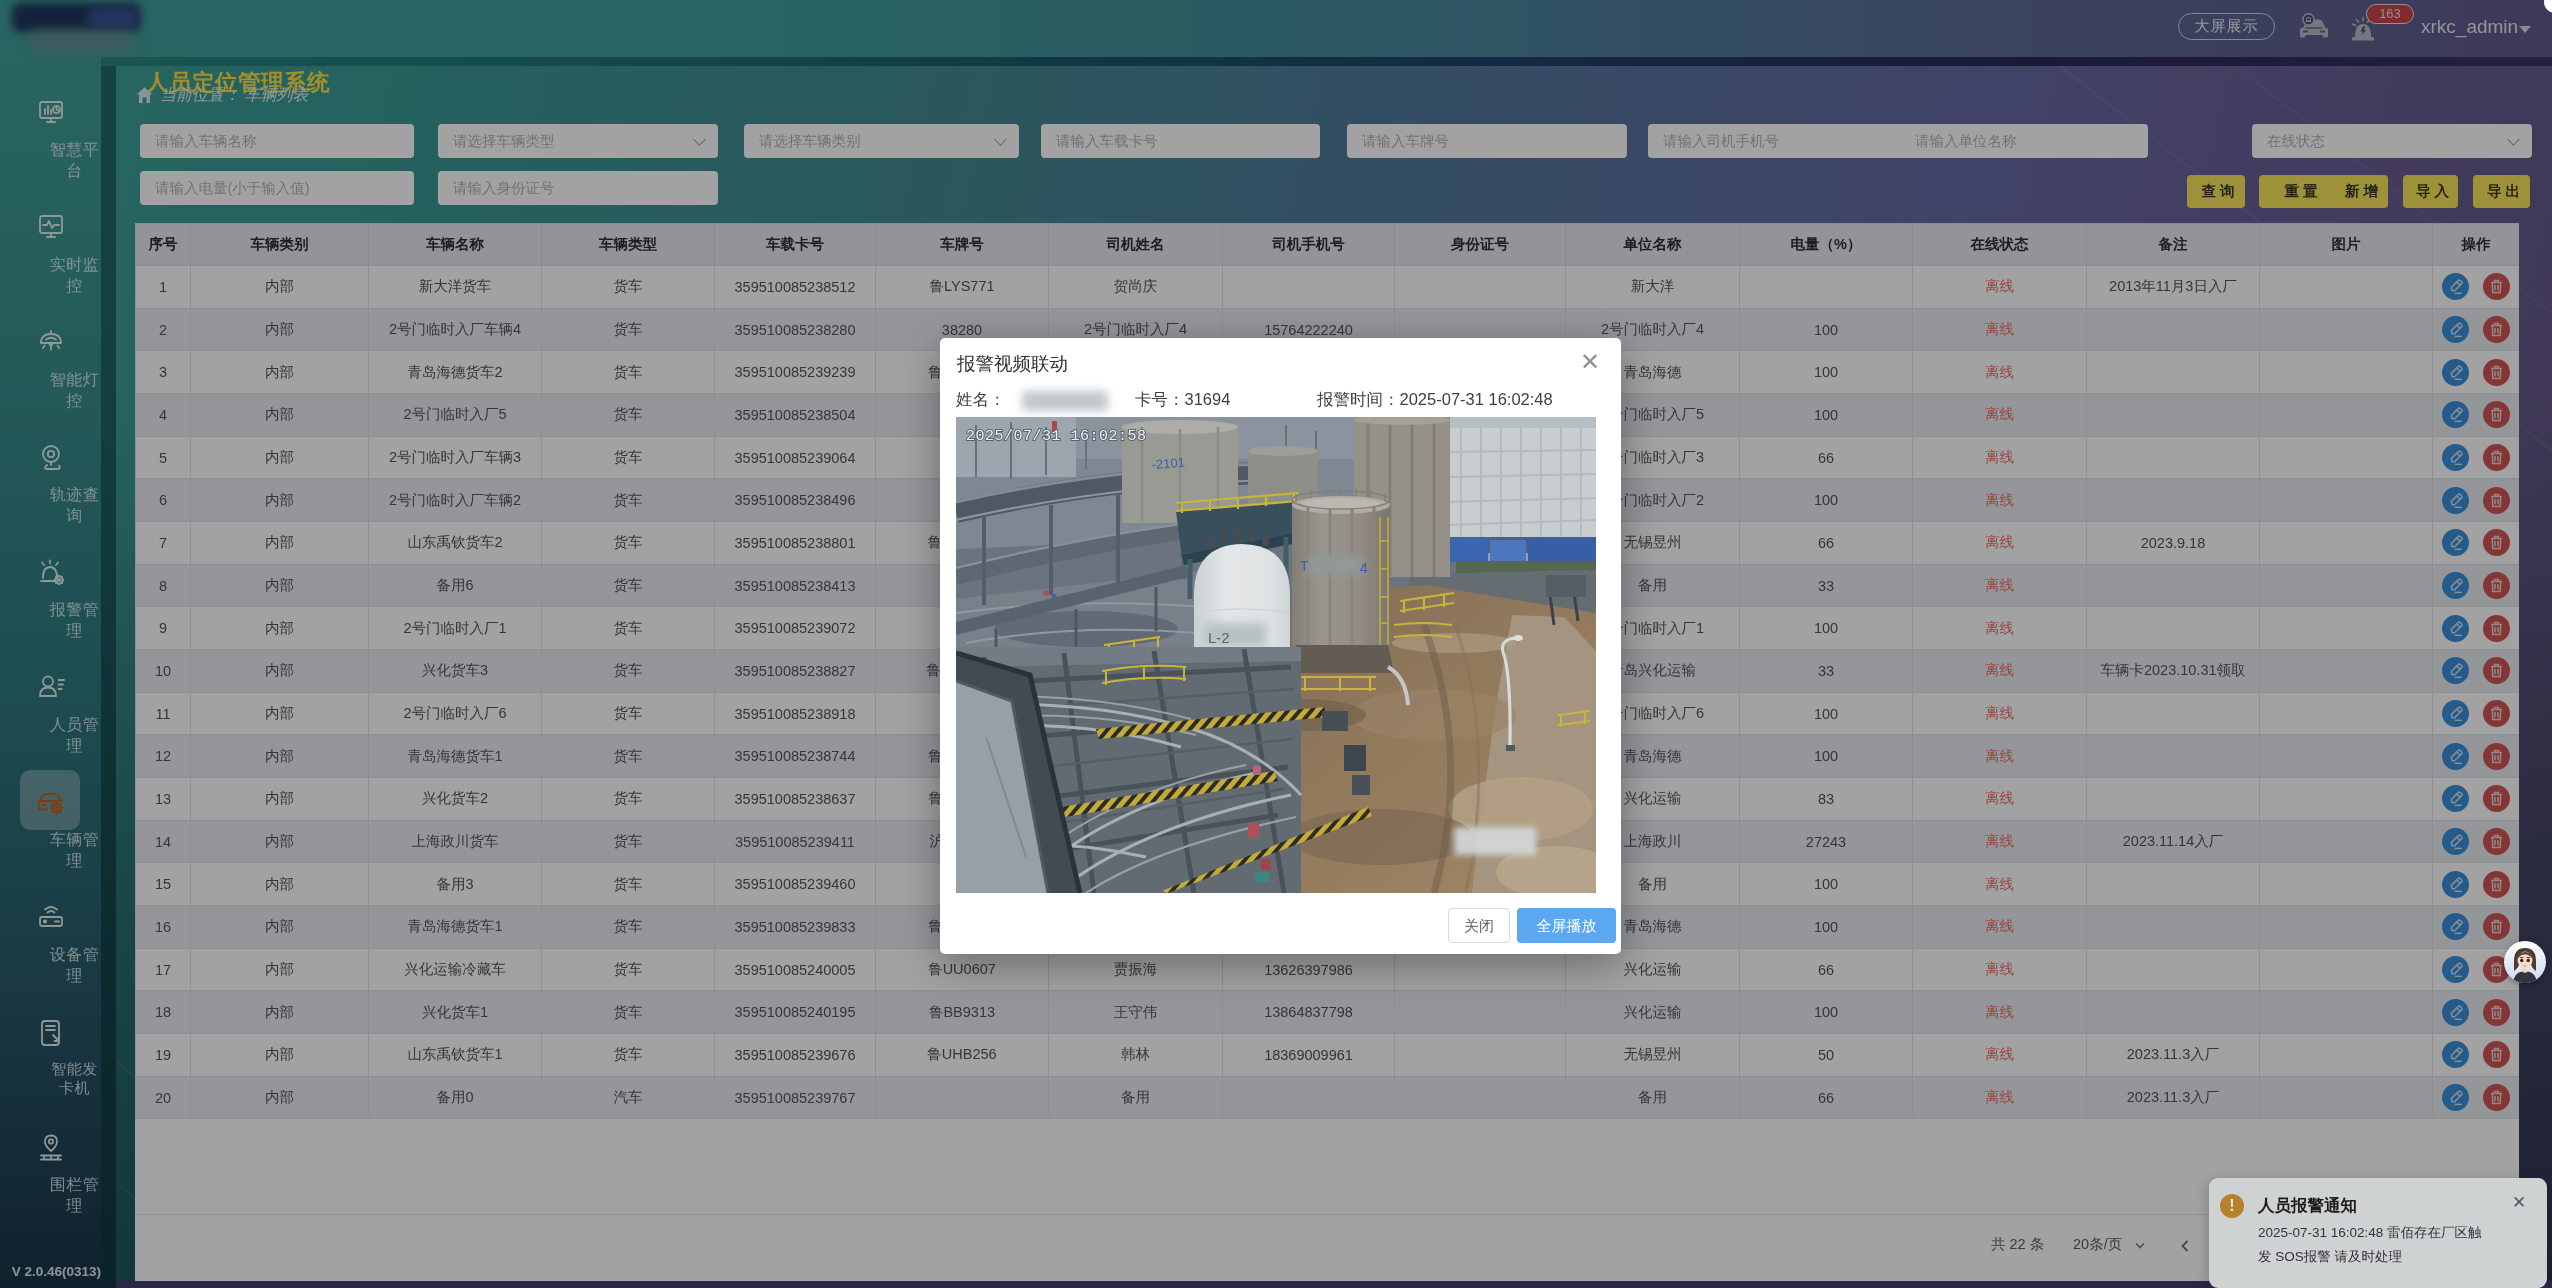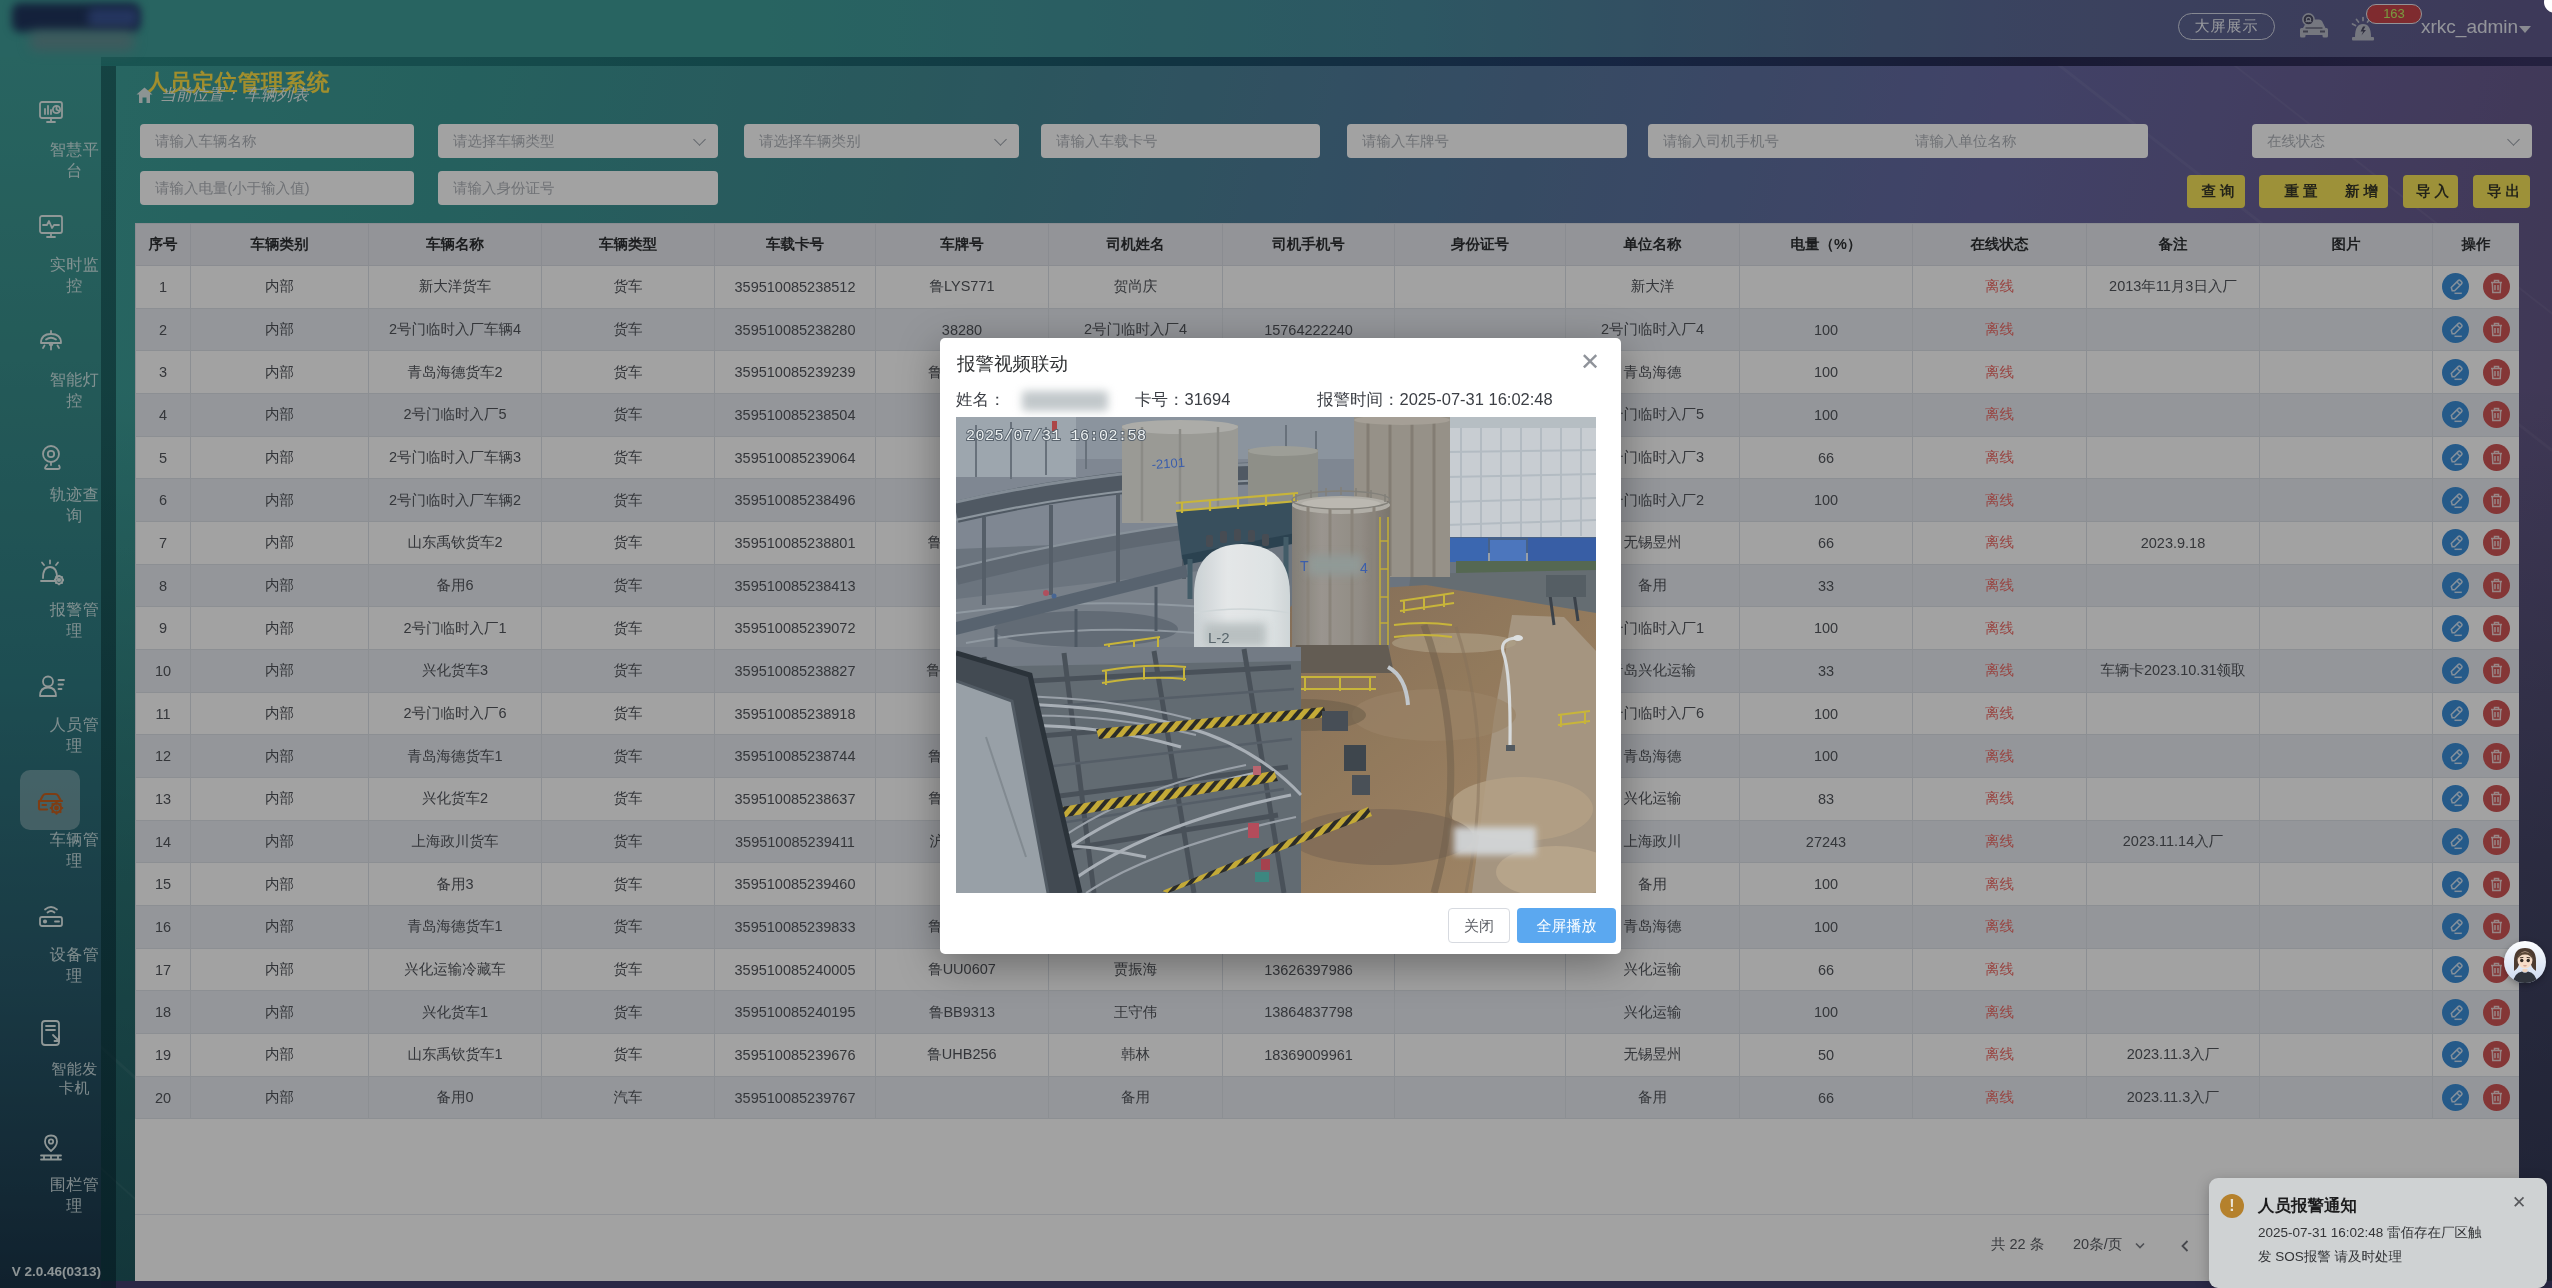--- a/index.html
+++ b/index.html
@@ -17,21 +17,21 @@
 .mi-label{display:block;margin-top:9px;letter-spacing:.5px;padding-left:48px;}
 .active-box{position:absolute;left:20px;top:770px;width:60px;height:60px;border-radius:10px;background:rgba(255,255,255,.30);}
 #version{position:absolute;left:0px;top:1264px;width:101px;text-align:right;color:rgba(240,250,250,.92);font-size:13.5px;font-weight:bold;}
 #logo1{position:absolute;left:12px;top:3px;width:128px;height:29px;background:#20355e;border-radius:8px;filter:blur(4px);}
 #logo1b{position:absolute;left:88px;top:8px;width:50px;height:19px;background:#3a5596;border-radius:6px;filter:blur(5px);}
 #logo2{position:absolute;left:30px;top:31px;width:104px;height:20px;background:rgba(105,140,146,.85);border-radius:6px;filter:blur(6px);}
 #apptitle{position:absolute;left:146px;top:21px;width:400px;font-size:22.5px;font-weight:bold;color:#fde047;letter-spacing:0.5px;margin-top:46px;}
 #bigscreen{position:absolute;left:2178px;top:13px;width:97px;height:27px;border:1.5px solid rgba(233,236,245,.85);border-radius:14px;color:#eef1f8;font-size:15px;text-align:center;line-height:24px;letter-spacing:1px;}
 #hdruser{position:absolute;left:2421px;top:16px;color:#e7e9f2;font-size:19px;}
 #caret{position:absolute;left:2519px;top:26px;width:0;height:0;border-left:6px solid transparent;border-right:6px solid transparent;border-top:7px solid #d8dae4;}
-#badge163{position:absolute;left:2366px;top:4px;width:56px;height:20px;background:#c9444a;border:1.5px solid #e8e8ee;border-radius:10px;color:#bef264;font-size:13px;text-align:center;line-height:17px;}
+#badge163{position:absolute;left:2366px;top:4px;width:48px;height:20px;background:#c9444a;border:1.5px solid #e8e8ee;border-radius:10px;color:#e5e5e5;font-size:13px;text-align:center;line-height:17px;}
 #corner{position:absolute;left:2544px;top:-9px;width:22px;height:22px;background:#fff;border-radius:11px;z-index:130;}
 #crumb{position:absolute;left:136px;top:85px;color:#e7f2f0;font-size:16px;font-style:italic;}
 .finput{position:absolute;height:34px;background:#fff;border-radius:4px;color:#b0b4ba;font-size:14.5px;line-height:34px;padding-left:15px;}
 .fsel:after{content:"";position:absolute;right:14px;top:13px;width:8px;height:8px;border-right:1.6px solid #9ba1aa;border-bottom:1.6px solid #9ba1aa;transform:rotate(45deg);margin-top:-2px;}
 .ybtn{position:absolute;height:33px;background:#f7e45b;border-radius:4px;color:#3a3a28;font-size:14.5px;font-weight:bold;text-align:center;line-height:33px;letter-spacing:4px;padding-left:4px;}
 #tablewrap{position:absolute;left:135px;top:223px;width:2384px;height:991px;background:#fff;overflow:hidden;}
 table{border-collapse:collapse;table-layout:fixed;width:2384px;font-size:14.5px;}
 th{background:#e7eaef;color:#2e3033;font-weight:bold;height:42px;border:1px solid #d9dde4;text-align:center;}
 td{height:42.68px;border:1px solid #dde1e8;text-align:center;color:#53565c;background:#fff;overflow:hidden;white-space:nowrap;}
 tr.stripe td{background:#e9edf3;}

